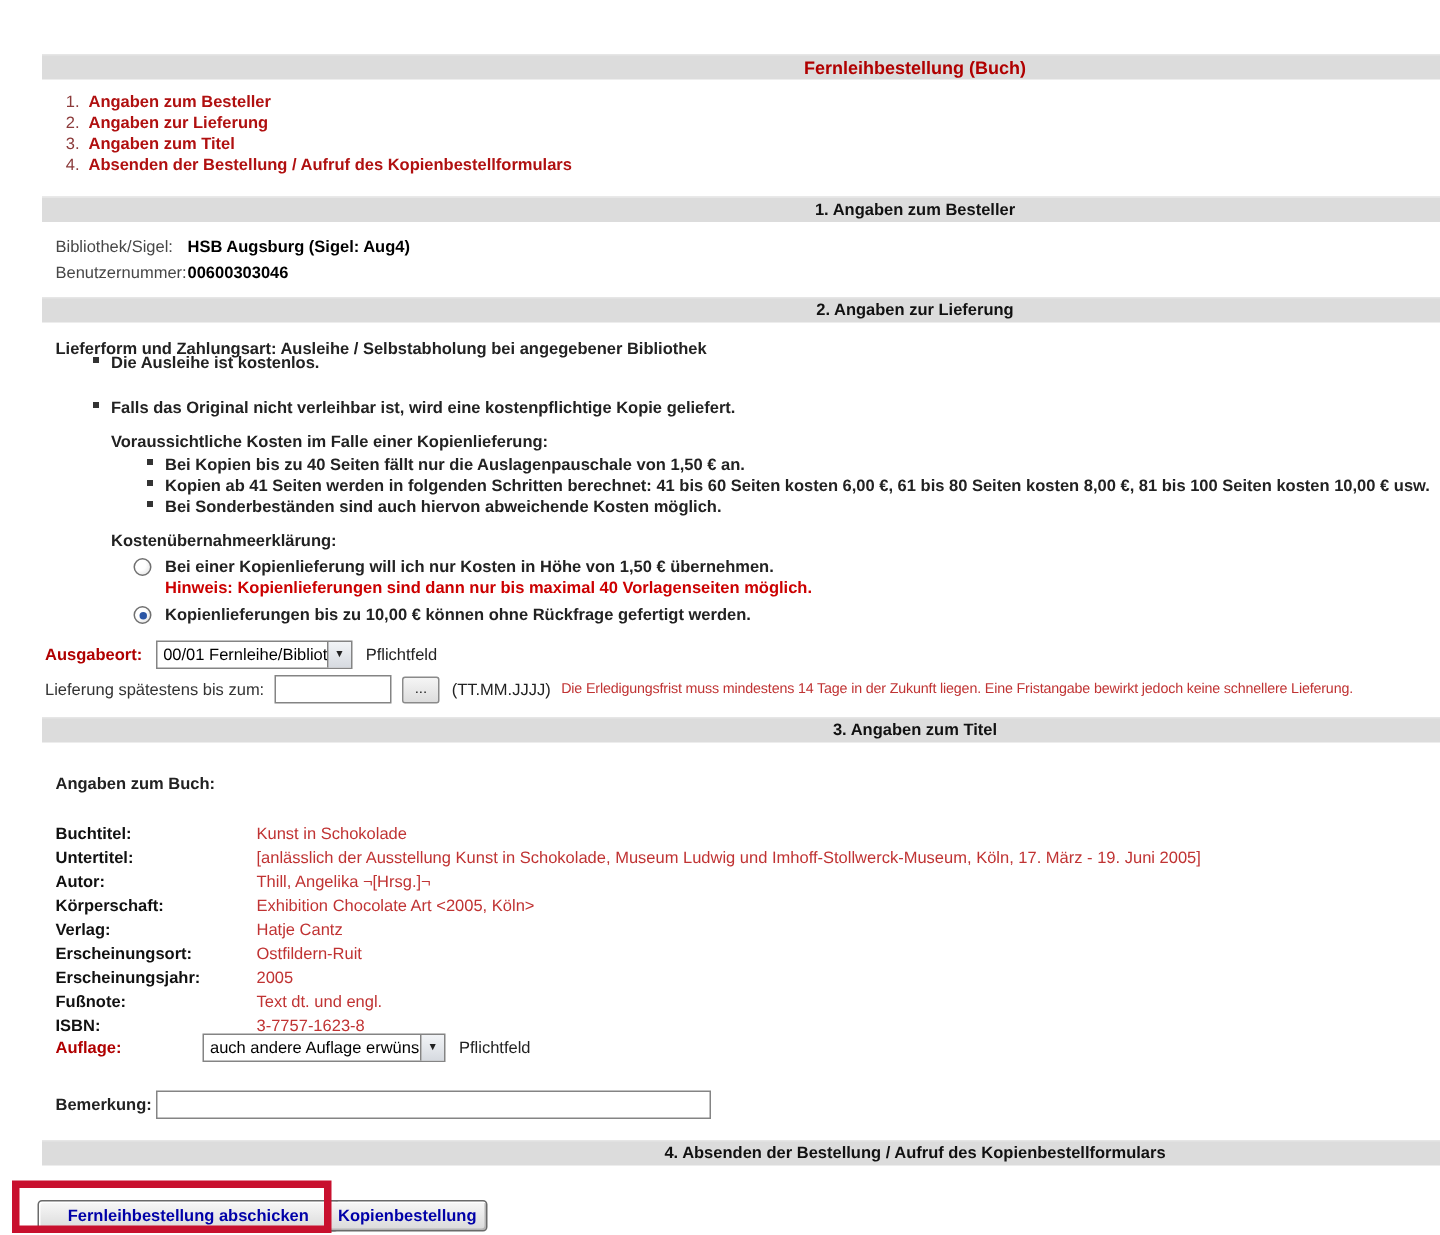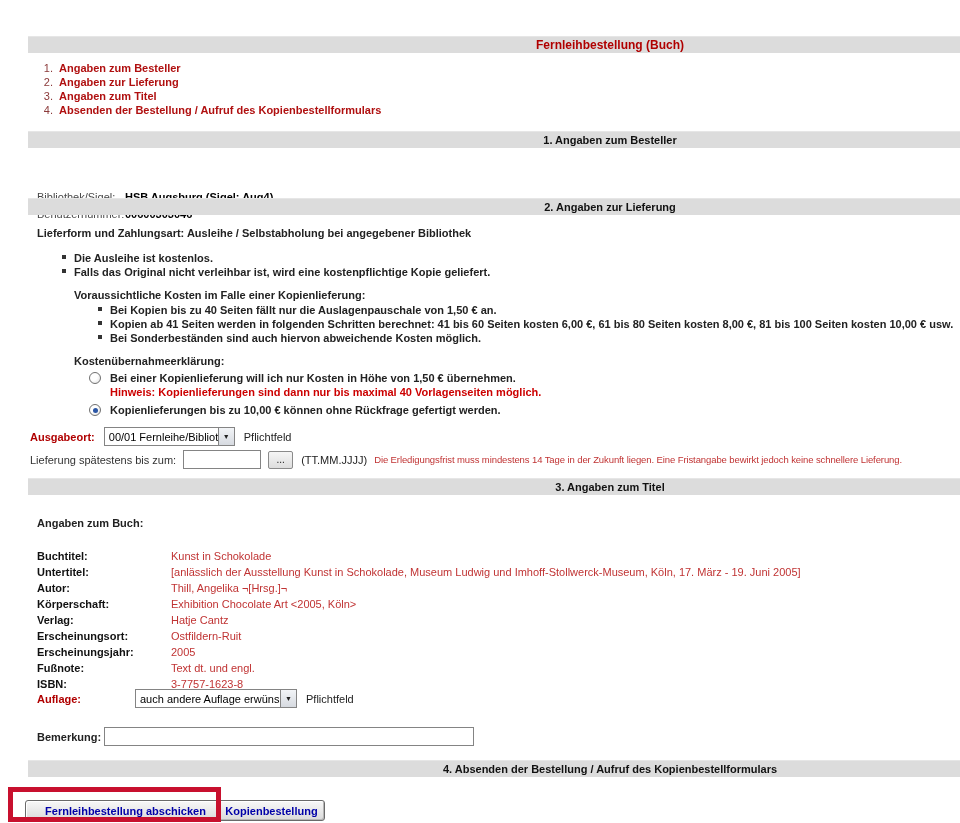--- a/index.html
+++ b/index.html
@@ -21,21 +21,21 @@
     white-space: nowrap; font-weight: bold; font-size: 11px; color: #111; padding-left: 20px;
   }
   .bar-label.title-text { color: #b00000; font-size: 12px; }
 
   
   .toc-row { position: absolute; left: 36px; height: 14px; line-height: 14px; white-space: nowrap; }
   .toc-num { color: #8b3a3a; display: inline-block; width: 17px; text-align: right; margin-right: 6px; }
   .toc-link { color: #b01010; font-weight: bold; text-decoration: none; cursor: pointer; }
 
   
-  .lv-row { position: absolute; left: 37px; height: 14px; line-height: 14px; white-space: nowrap; margin-top: 32px; }
+  .lv-row { position: absolute; left: 37px; height: 14px; line-height: 14px; white-space: nowrap; }
   .lbl-gray { display: inline-block; width: 88px; color: #474747; }
   .val-bold { font-weight: bold; color: #000; }
   .b { font-weight: bold; color: #222; }
   .red-bold { color: #b00000; font-weight: bold; }
   .red-val { color: #c03333; padding-left: 36px; }
 
   
   .bullet-row { position: absolute; height: 14px; line-height: 14px; white-space: nowrap; }
   .sq { display: inline-block; width: 4px; height: 4px; background: #333; vertical-align: 3px; margin-right: 8px; }
 
@@ -120,21 +120,21 @@
   </div>
   <div class="lv-row" style="top:175px">
     <span class="lbl-gray">Benutzernummer:</span><span class="val-bold">00600303046</span>
   </div>
 
   <div class="bar" style="top:198px">
     <span class="bar-label">2. Angaben zur Lieferung</span>
   </div>
   <div class="abs b" style="left:37px; top:227px">Lieferform und Zahlungsart: Ausleihe / Selbstabholung bei angegebener Bibliothek</div>
 
-  <div class="bullet-row" style="left:62px; top:251px">
+  <div class="bullet-row" style="left:62px; top:235px">
     <span class="sq"></span><span class="b">Die Ausleihe ist kostenlos.</span>
   </div>
   <div class="bullet-row" style="left:62px; top:265px">
     <span class="sq"></span><span class="b">Falls das Original nicht verleihbar ist, wird eine kostenpflichtige Kopie geliefert.</span>
   </div>
 
   <div class="abs b" style="left:74px; top:289px">Voraussichtliche Kosten im Falle einer Kopienlieferung:</div>
 
   <div class="bullet-row" style="left:98px; top:303px">
     <span class="sq"></span><span class="b">Bei Kopien bis zu 40 Seiten fällt nur die Auslagenpauschale von 1,50 € an.</span>

